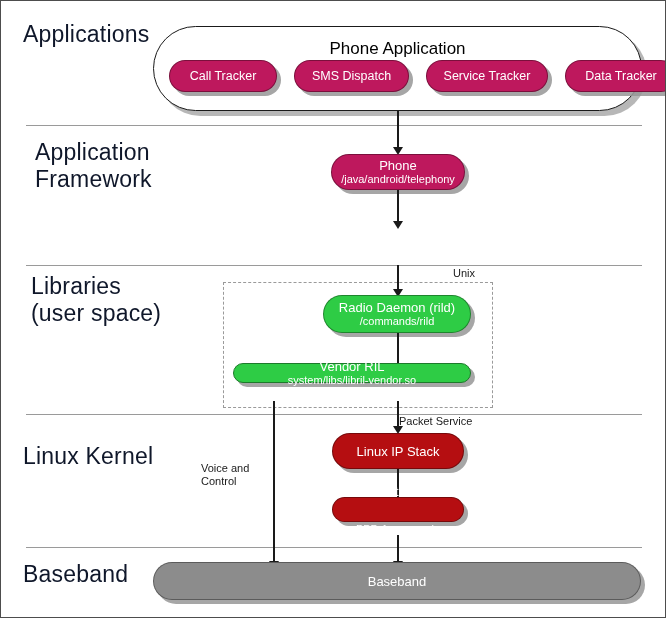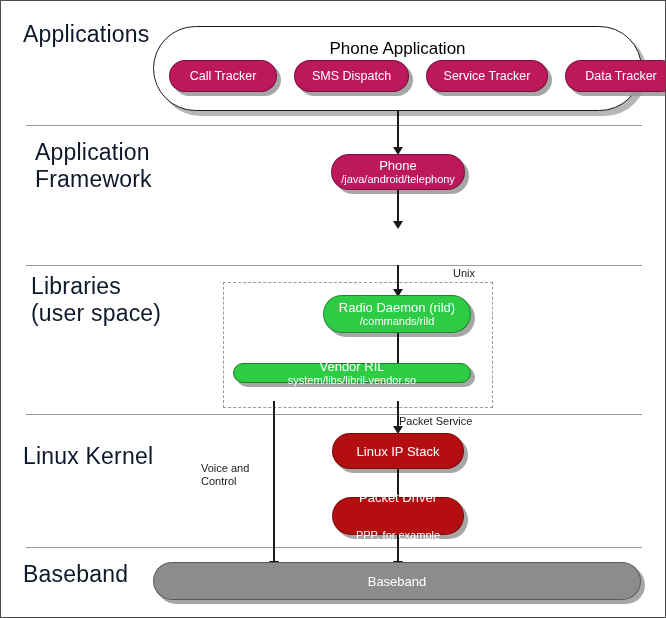--- a/index.html
+++ b/index.html
@@ -221,21 +221,21 @@
   <div class="vline" style="left:396px; top:400px; height:28px;"></div>
   <div class="arrowhead" style="left:392px; top:425px;"></div>
 
   <div class="node red" style="left:331px; top:432px; width:132px; height:36px;">
     <span class="title">Linux IP Stack</span>
   </div>
 
   <div class="vline" style="left:396px; top:468px; height:32px;"></div>
   <div class="arrowhead" style="left:392px; top:497px;"></div>
 
-  <div class="node red" style="left:331px; top:496px; width:132px; height:38px;gap:24px;">
+  <div class="node red" style="left:331px; top:496px; width:132px; height:25px;gap:24px;">
     <span class="title">Packet Driver</span>
     <span class="sub">PPP, for example</span>
   </div>
 
   <div class="vline" style="left:396px; top:534px; height:30px;"></div>
   <div class="arrowhead" style="left:392px; top:560px;"></div>
 
   <div class="vline" style="left:272px; top:400px; height:164px;"></div>
   <div class="arrowhead" style="left:268px; top:560px;"></div>
   <div class="annot" style="left:200px; top:461px; width:66px;">Voice and

